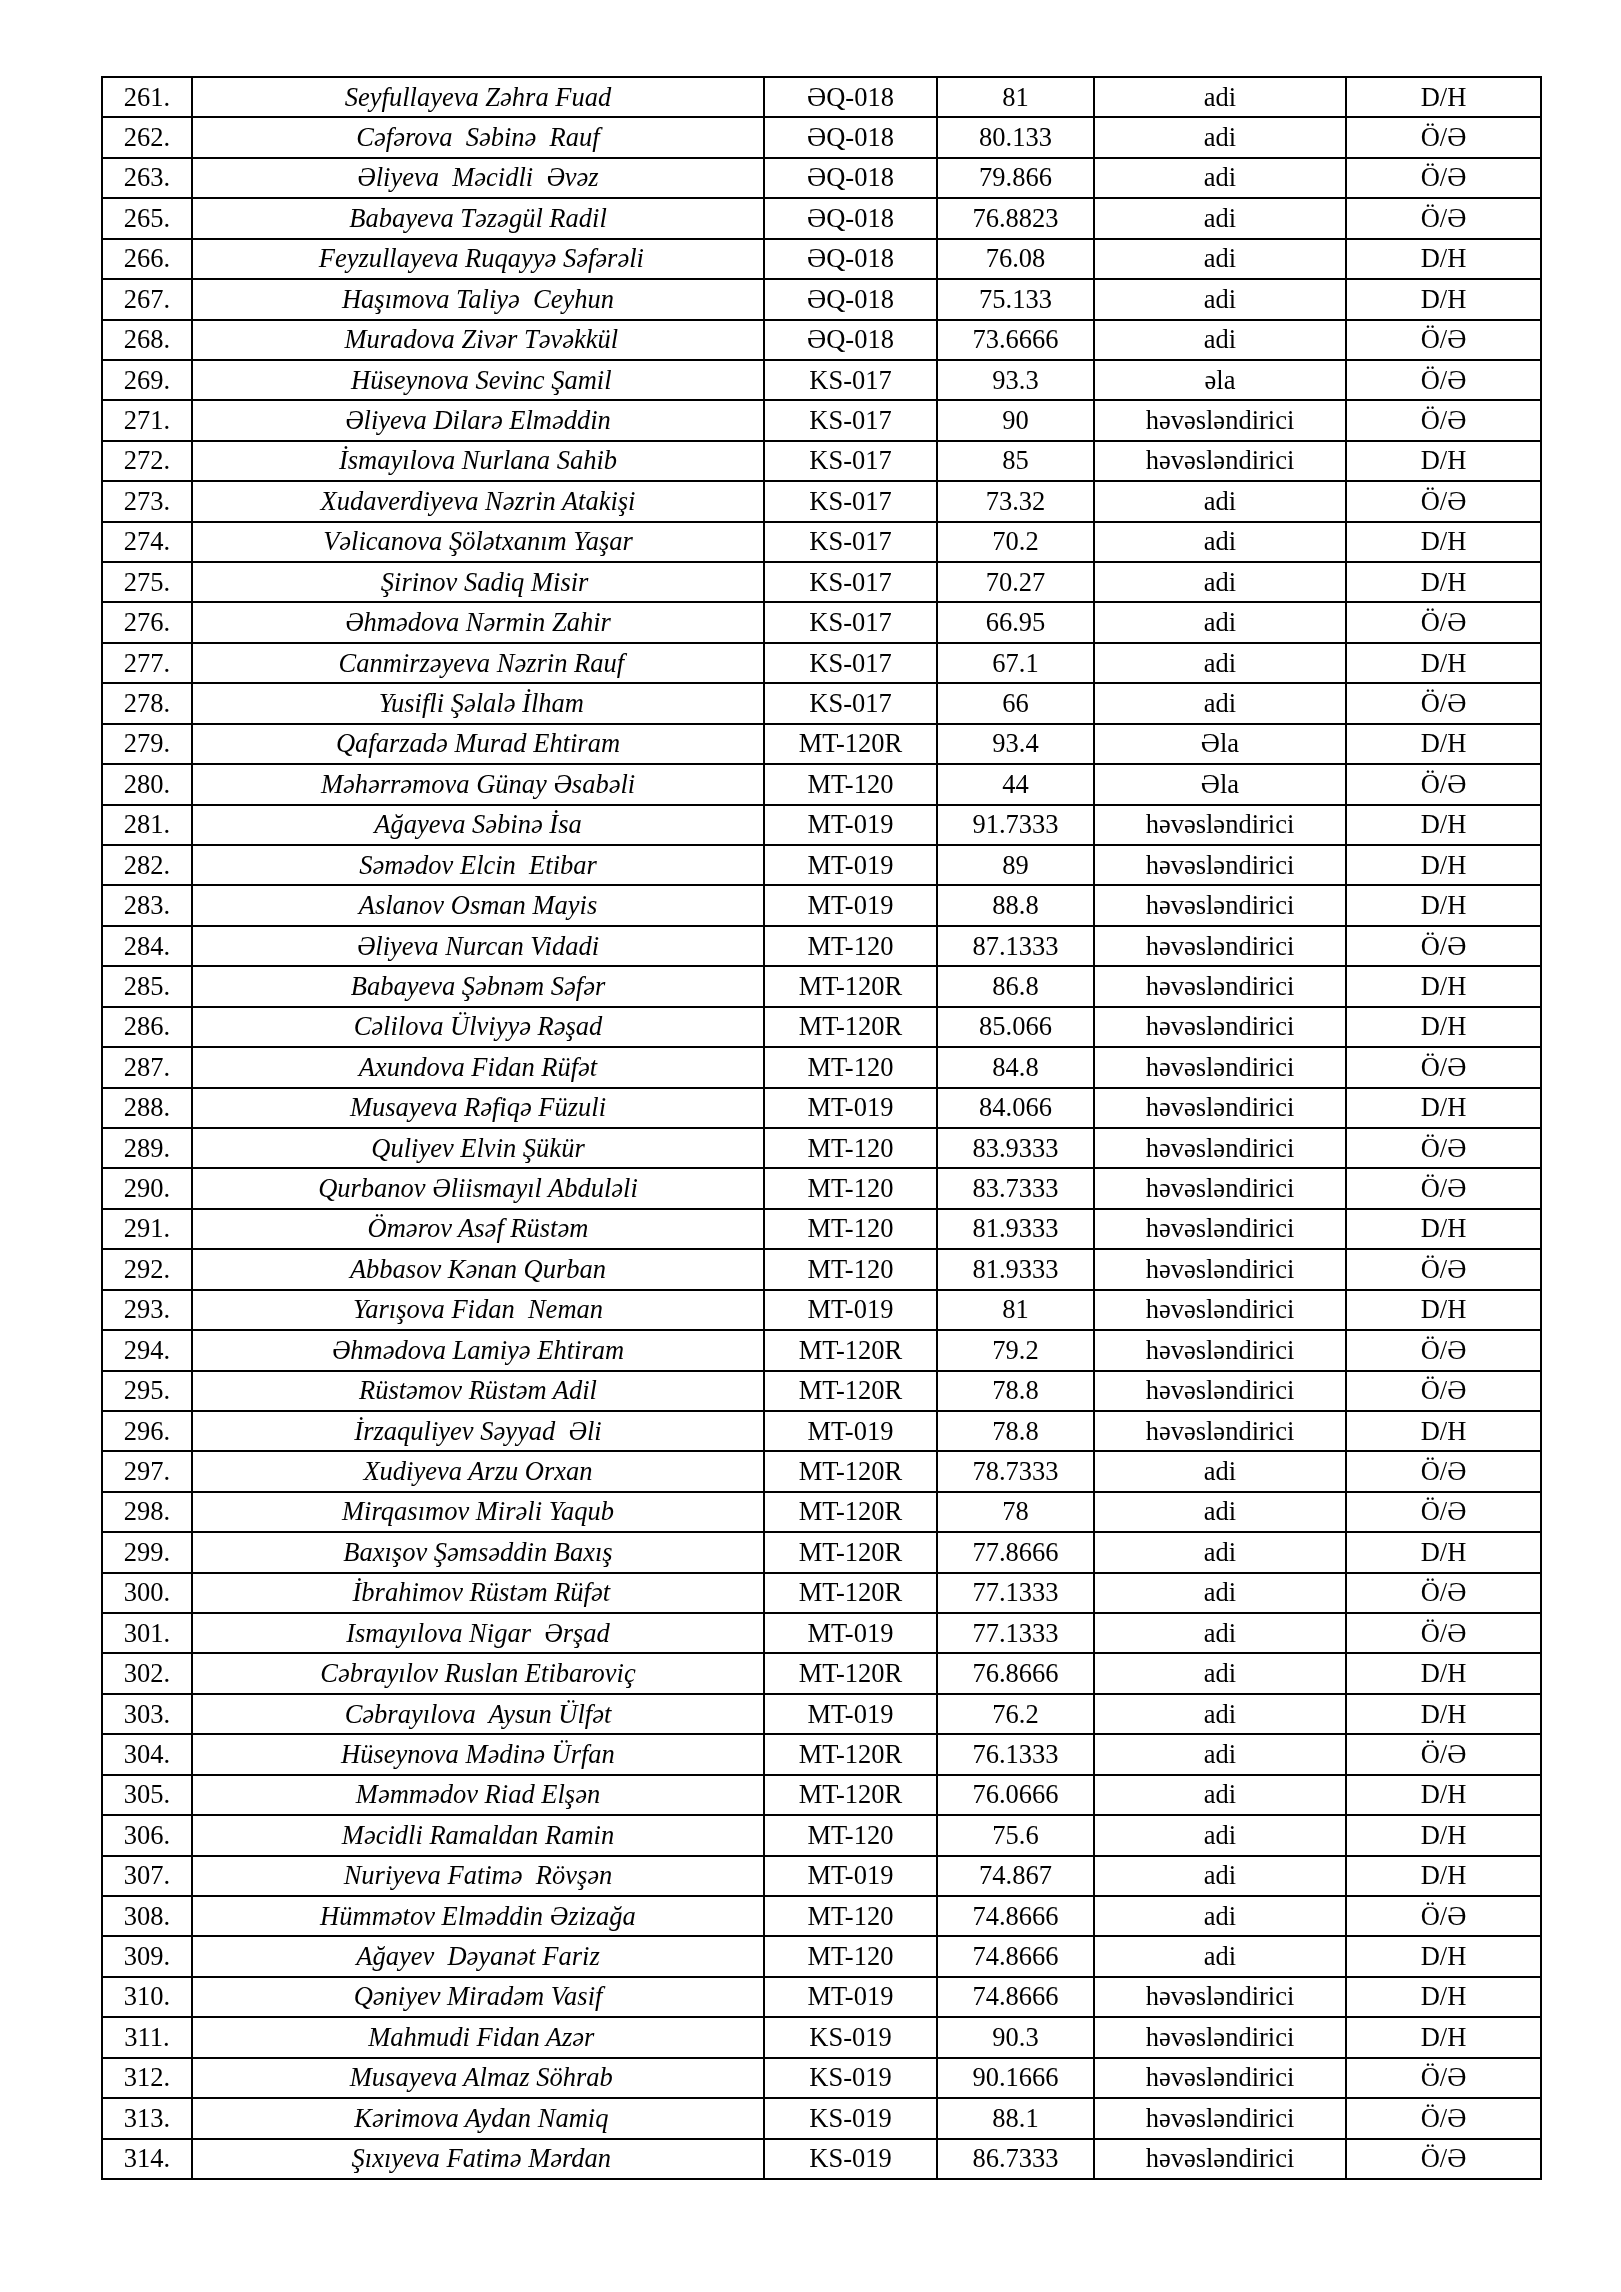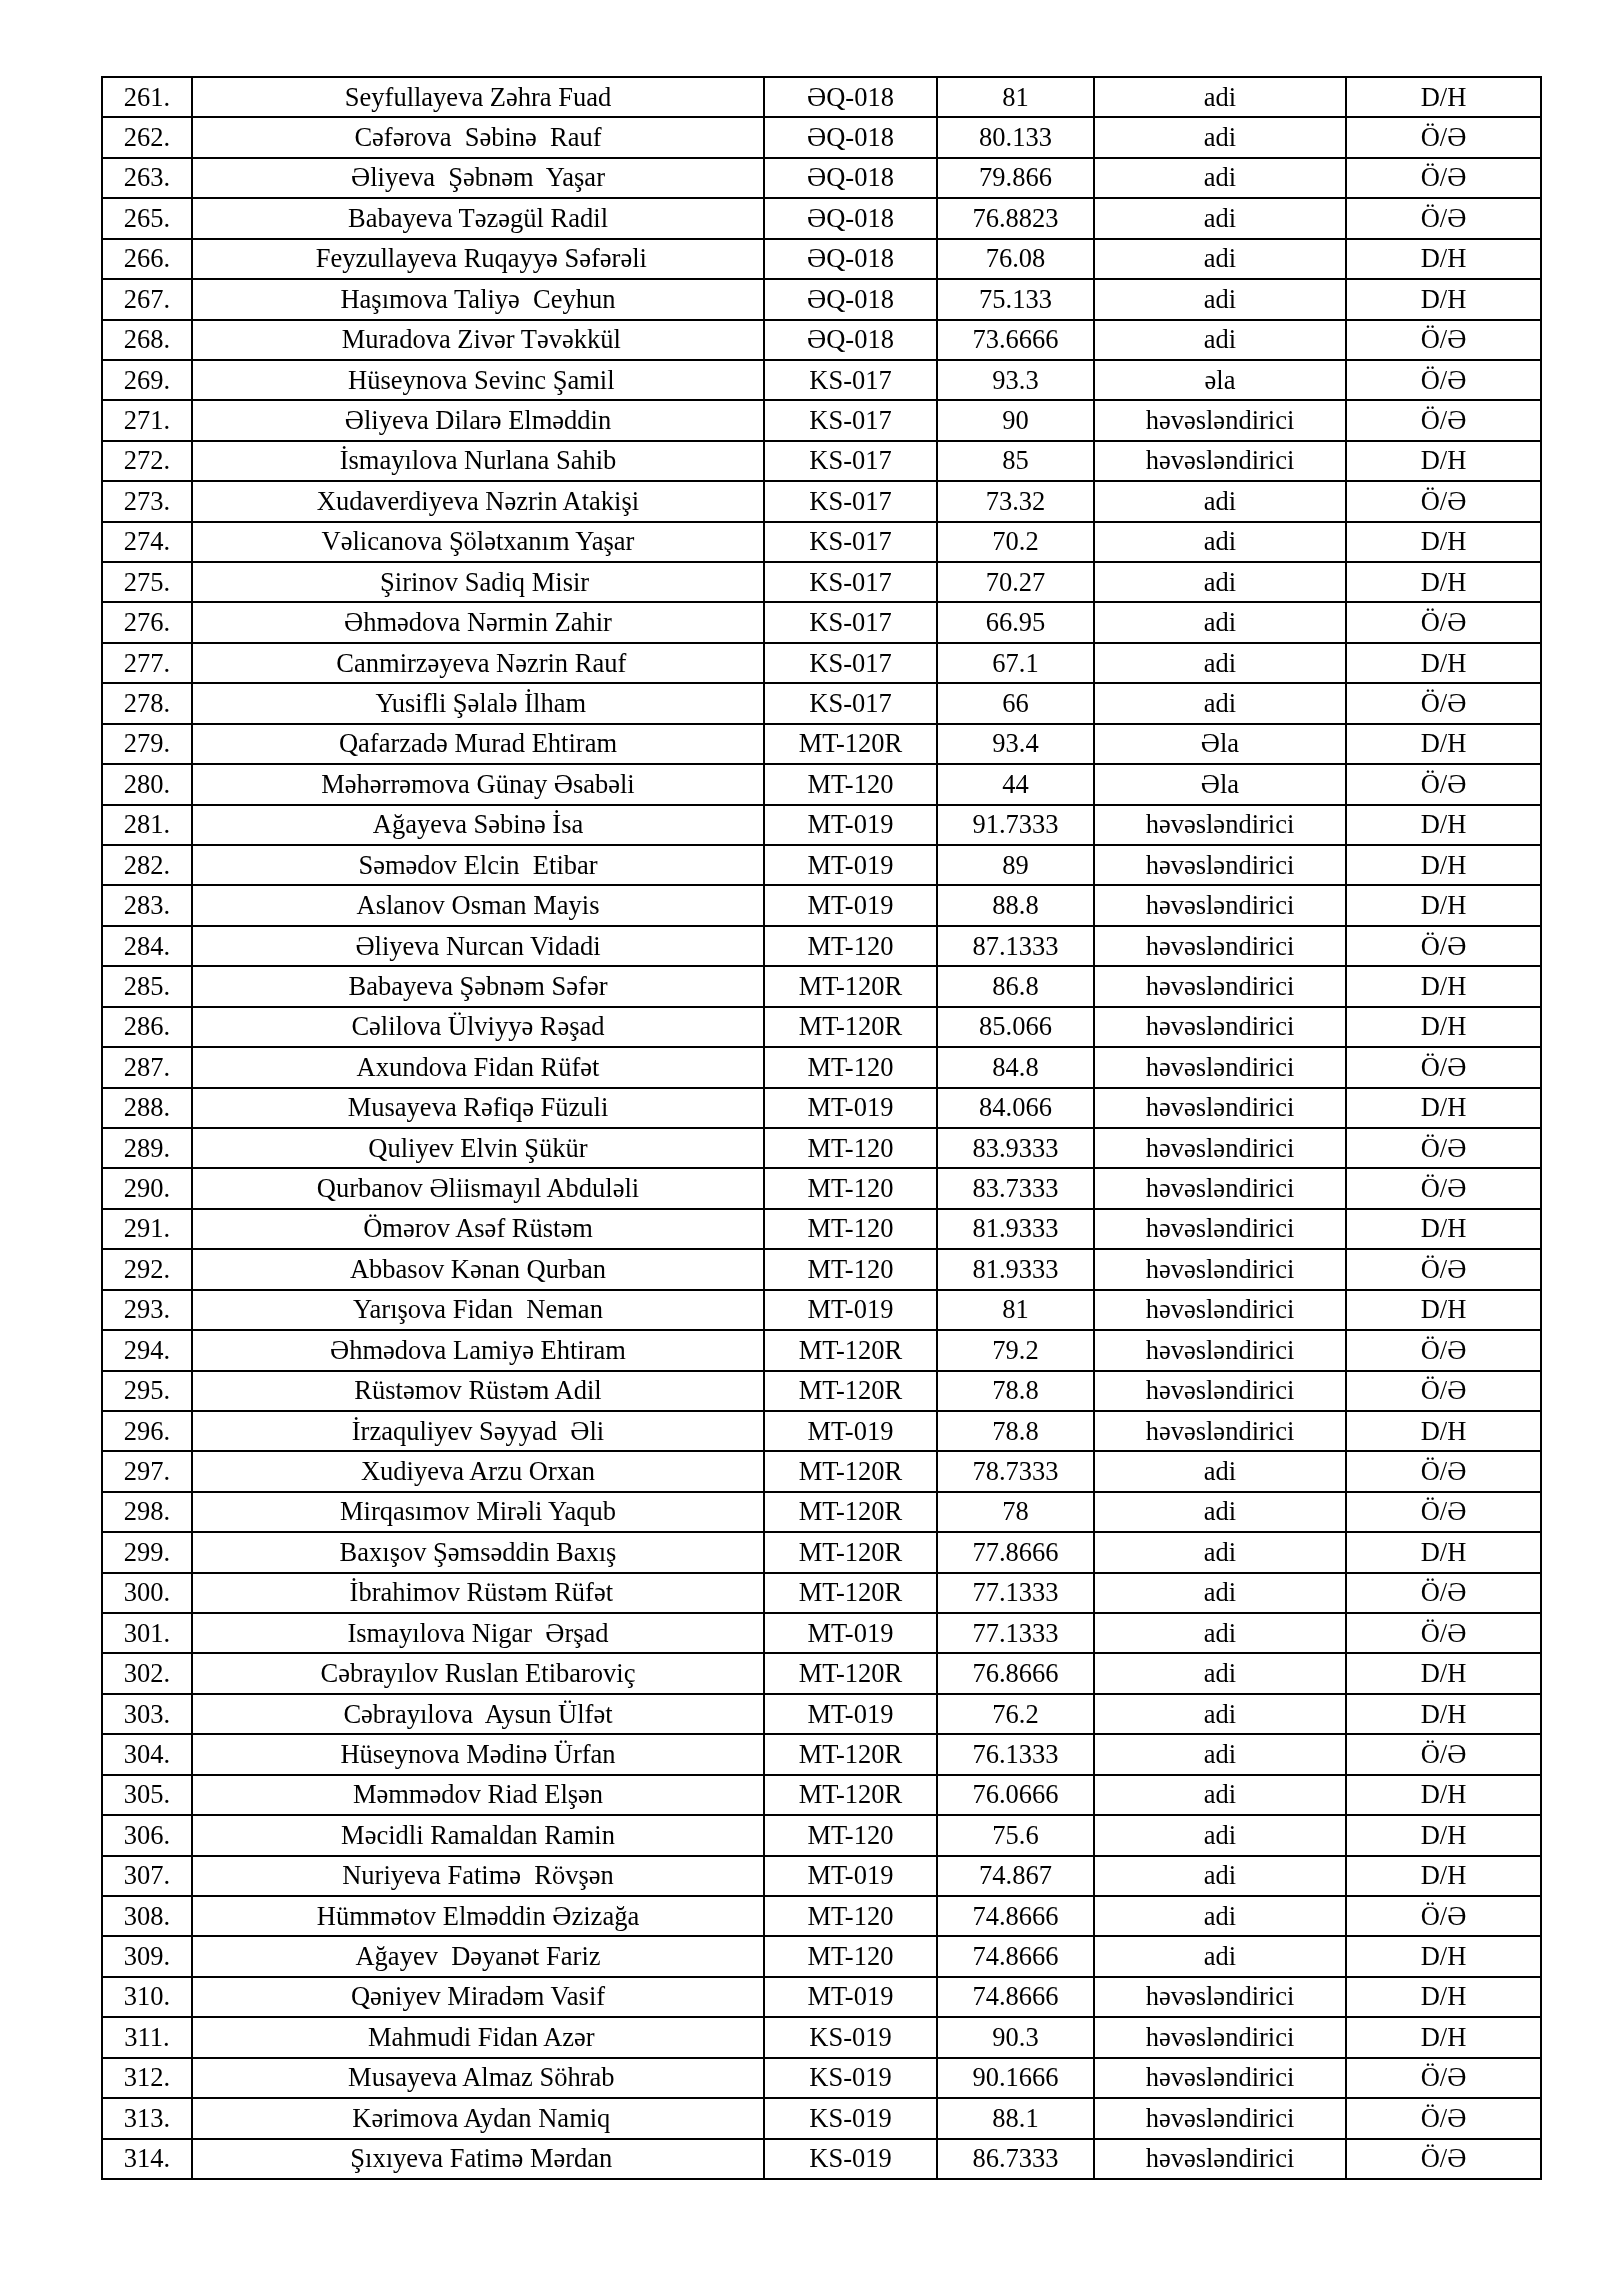--- a/index.html
+++ b/index.html
@@ -31,21 +31,21 @@
     border-left-width: 2px;
     border-right-width: 2px;
     padding: 0;
     text-align: center;
     vertical-align: middle;
     white-space: pre;
     overflow: hidden;
     line-height: 1.1;
   }
   td.c-no   { }
-  td.c-name { text-align: left; padding-left: 17.6px; }
+  td.c-name { text-align: left; padding-left: 17.6px; font-style: italic; }
   td.c-code { }
   td.c-score{ }
   td.c-cat  { }
   td.c-sect { }
 </style>
 </head>
 <body>
 
 <div class="page">
   <table class="doc-table">
@@ -69,21 +69,21 @@
         <tr>
     <td class="c-no">262.</td>
     <td class="c-name">Cəfərova  Səbinə  Rauf</td>
     <td class="c-code">ƏQ-018</td>
     <td class="c-score">80.133</td>
     <td class="c-cat">adi</td>
     <td class="c-sect">Ö/Ə</td>
   </tr>
         <tr>
     <td class="c-no">263.</td>
-    <td class="c-name">Əliyeva  Şəbnəm  Yaşar</td>
+    <td class="c-name">Əliyeva  Məcidli  Əvəz</td>
     <td class="c-code">ƏQ-018</td>
     <td class="c-score">79.866</td>
     <td class="c-cat">adi</td>
     <td class="c-sect">Ö/Ə</td>
   </tr>
         <tr>
     <td class="c-no">265.</td>
     <td class="c-name">Babayeva Təzəgül Radil</td>
     <td class="c-code">ƏQ-018</td>
     <td class="c-score">76.8823</td>

